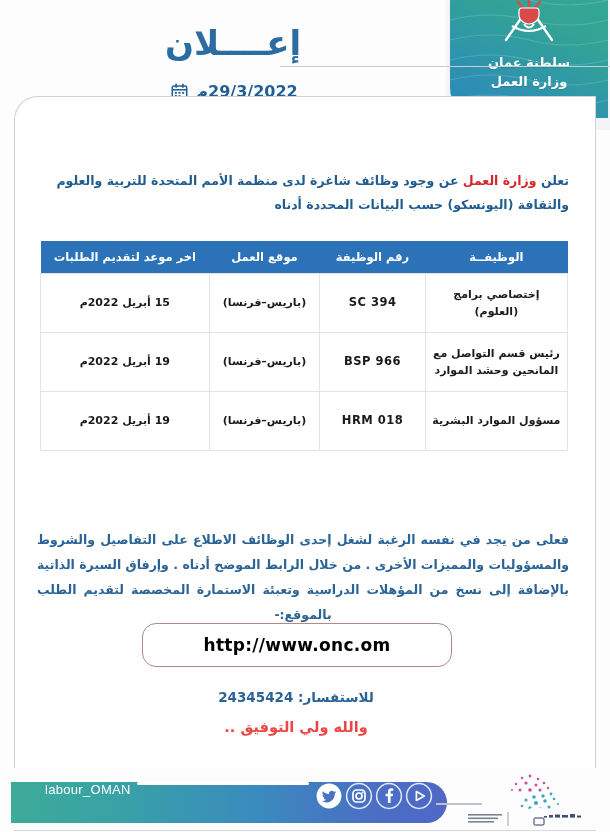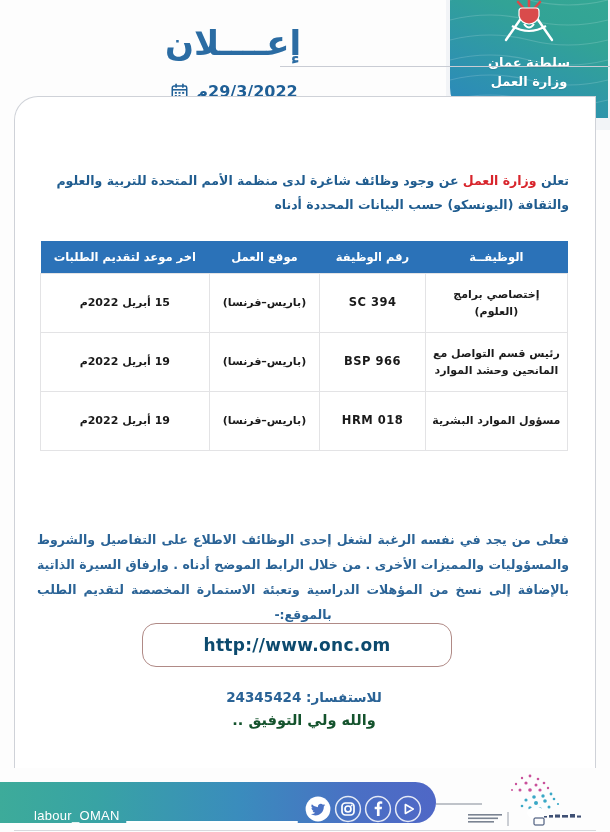--- a/index.html
+++ b/index.html
@@ -92,38 +92,38 @@
     font-size:12.5px;line-height:2.0;font-weight:700;color:#2a6396;
   }
 
   
   .url-box{
     position:absolute;right:143px;top:526px;width:310px;height:44px;
     border:1.4px solid #b08a86;border-radius:14px;
     display:flex;align-items:center;justify-content:center;
     background:#ffffff;box-sizing:border-box;
   }
-  .url-text{font-size:17px;font-weight:700;color:#0c4a6e;letter-spacing:.3px;}
+  .url-text{font-size:17px;font-weight:700;color:#000000;letter-spacing:.3px;}
 
   
   .contact{
-    position:absolute;right:0;top:592px;width:582px;text-align:center;direction:rtl;
+    position:absolute;right:8px;top:592px;width:582px;text-align:center;direction:rtl;
   }
   .contact .enquiry{font-size:13.5px;font-weight:700;color:#2a6396;letter-spacing:.3px;}
   .contact .blessing{
-    font-size:14.5px;font-weight:700;color:#14532d;margin-top:7px;letter-spacing:.3px;
+    font-size:14.5px;font-weight:700;color:#ef4444;margin-top:14px;letter-spacing:.3px;
   }
 
   
   .footer{position:absolute;left:0;top:768px;width:610px;height:64px;background:#fdfdfd;}
   .footer-bar{
-    position:absolute;left:0;top:14px;width:436px;height:41px;
+    position:absolute;left:11px;top:14px;width:436px;height:41px;
     background:linear-gradient(90deg,#3dab9a 0%,#38a3a4 22%,#3a8cbd 55%,#4a6fc4 82%,#4f67c6 100%);
     border-radius:0 22px 22px 0;
-    display:flex;align-items:flex-end;direction:ltr;
+    display:flex;align-items:flex-start;direction:ltr;
   }
   .handle{
     color:#ffffff;font-size:13px;font-weight:400;margin-left:34px;letter-spacing:.3px;
     font-family:"Liberation Sans",sans-serif;
   }
   .bar-line{flex:1;height:2.5px;background:#ffffff;margin:0 6px;border-radius:2px;}
   .socials{display:flex;align-items:center;gap:2px;margin-right:14px;}
   .soc{width:28px;height:28px;flex:0 0 auto;}
   .tail-line{
     position:absolute;left:436px;top:35px;width:46px;height:1.5px;background:#bfc3c9;

